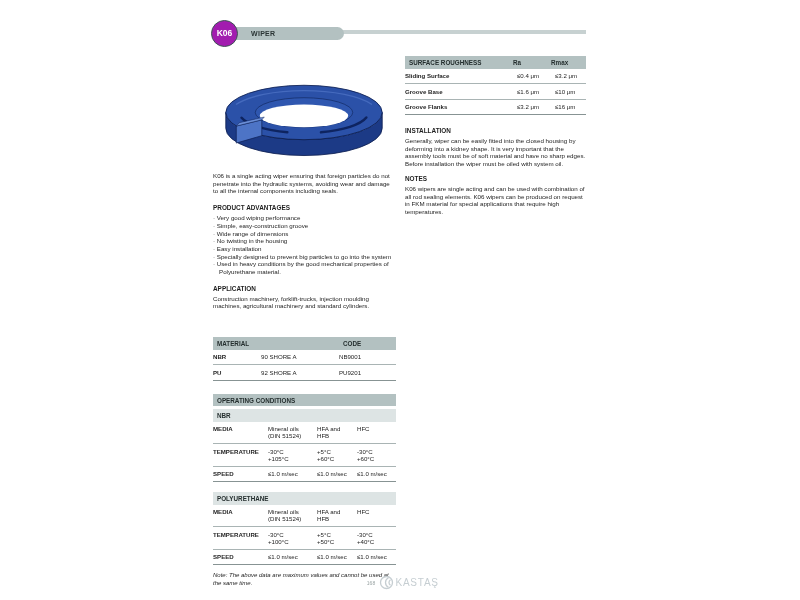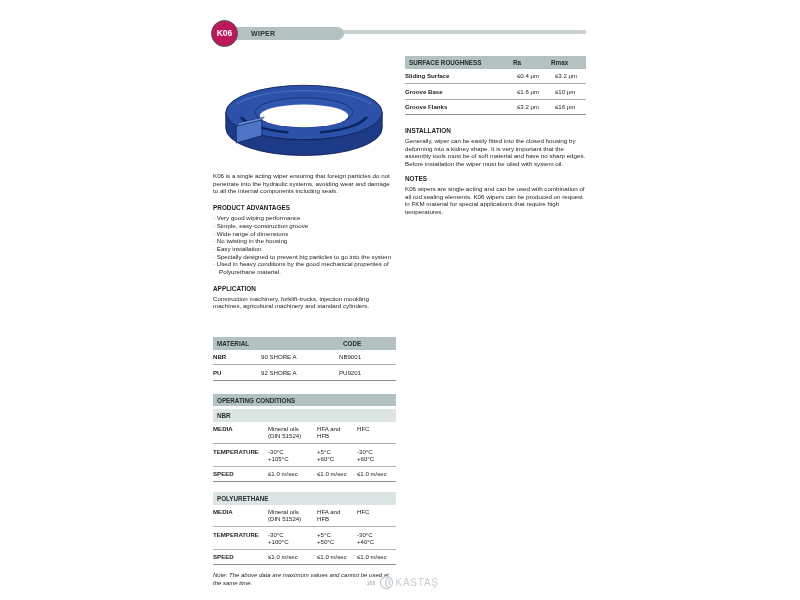--- a/index.html
+++ b/index.html
@@ -12,21 +12,21 @@
   
   .hdr-line { position:absolute; left:340px; top:30px; width:246px; height:3.5px; background:#c7d1d1; }
   .hdr-pill {
     position:absolute; left:224px; top:26.5px; width:120px; height:13.5px;
     background:#b3c1c1; border-radius:0 7px 7px 0;
     font-size:7px; font-weight:bold; color:#2b3535; line-height:13.5px; padding-left:27px;
     letter-spacing:.3px;
   }
   .hdr-badge {
     position:absolute; left:211px; top:19.5px; width:27px; height:27px; border-radius:50%;
-    background:#be185d; border:1.5px solid #3e5554; color:#ffffff; font-weight:bold; font-size:8.5px;
+    background:#a21caf; border:1.5px solid #3e5554; color:#ffffff; font-weight:bold; font-size:8.5px;
     display:flex; align-items:center; justify-content:center; z-index:2;
   }
   
   .col-left  { position:absolute; left:213px; top:66px;  width:183px; }
   .col-right { position:absolute; left:405px; top:56px;  width:181px; }
   p { margin:0; font-size:6.2px; line-height:7.7px; }
   .h { margin:0; font-size:6.4px; font-weight:bold; line-height:8px; }
   .seal-wrap { height:102px; margin:0 0 4px 6px; }
   .intro { margin-bottom:9px; }
   .sec { margin-bottom:2px; }

